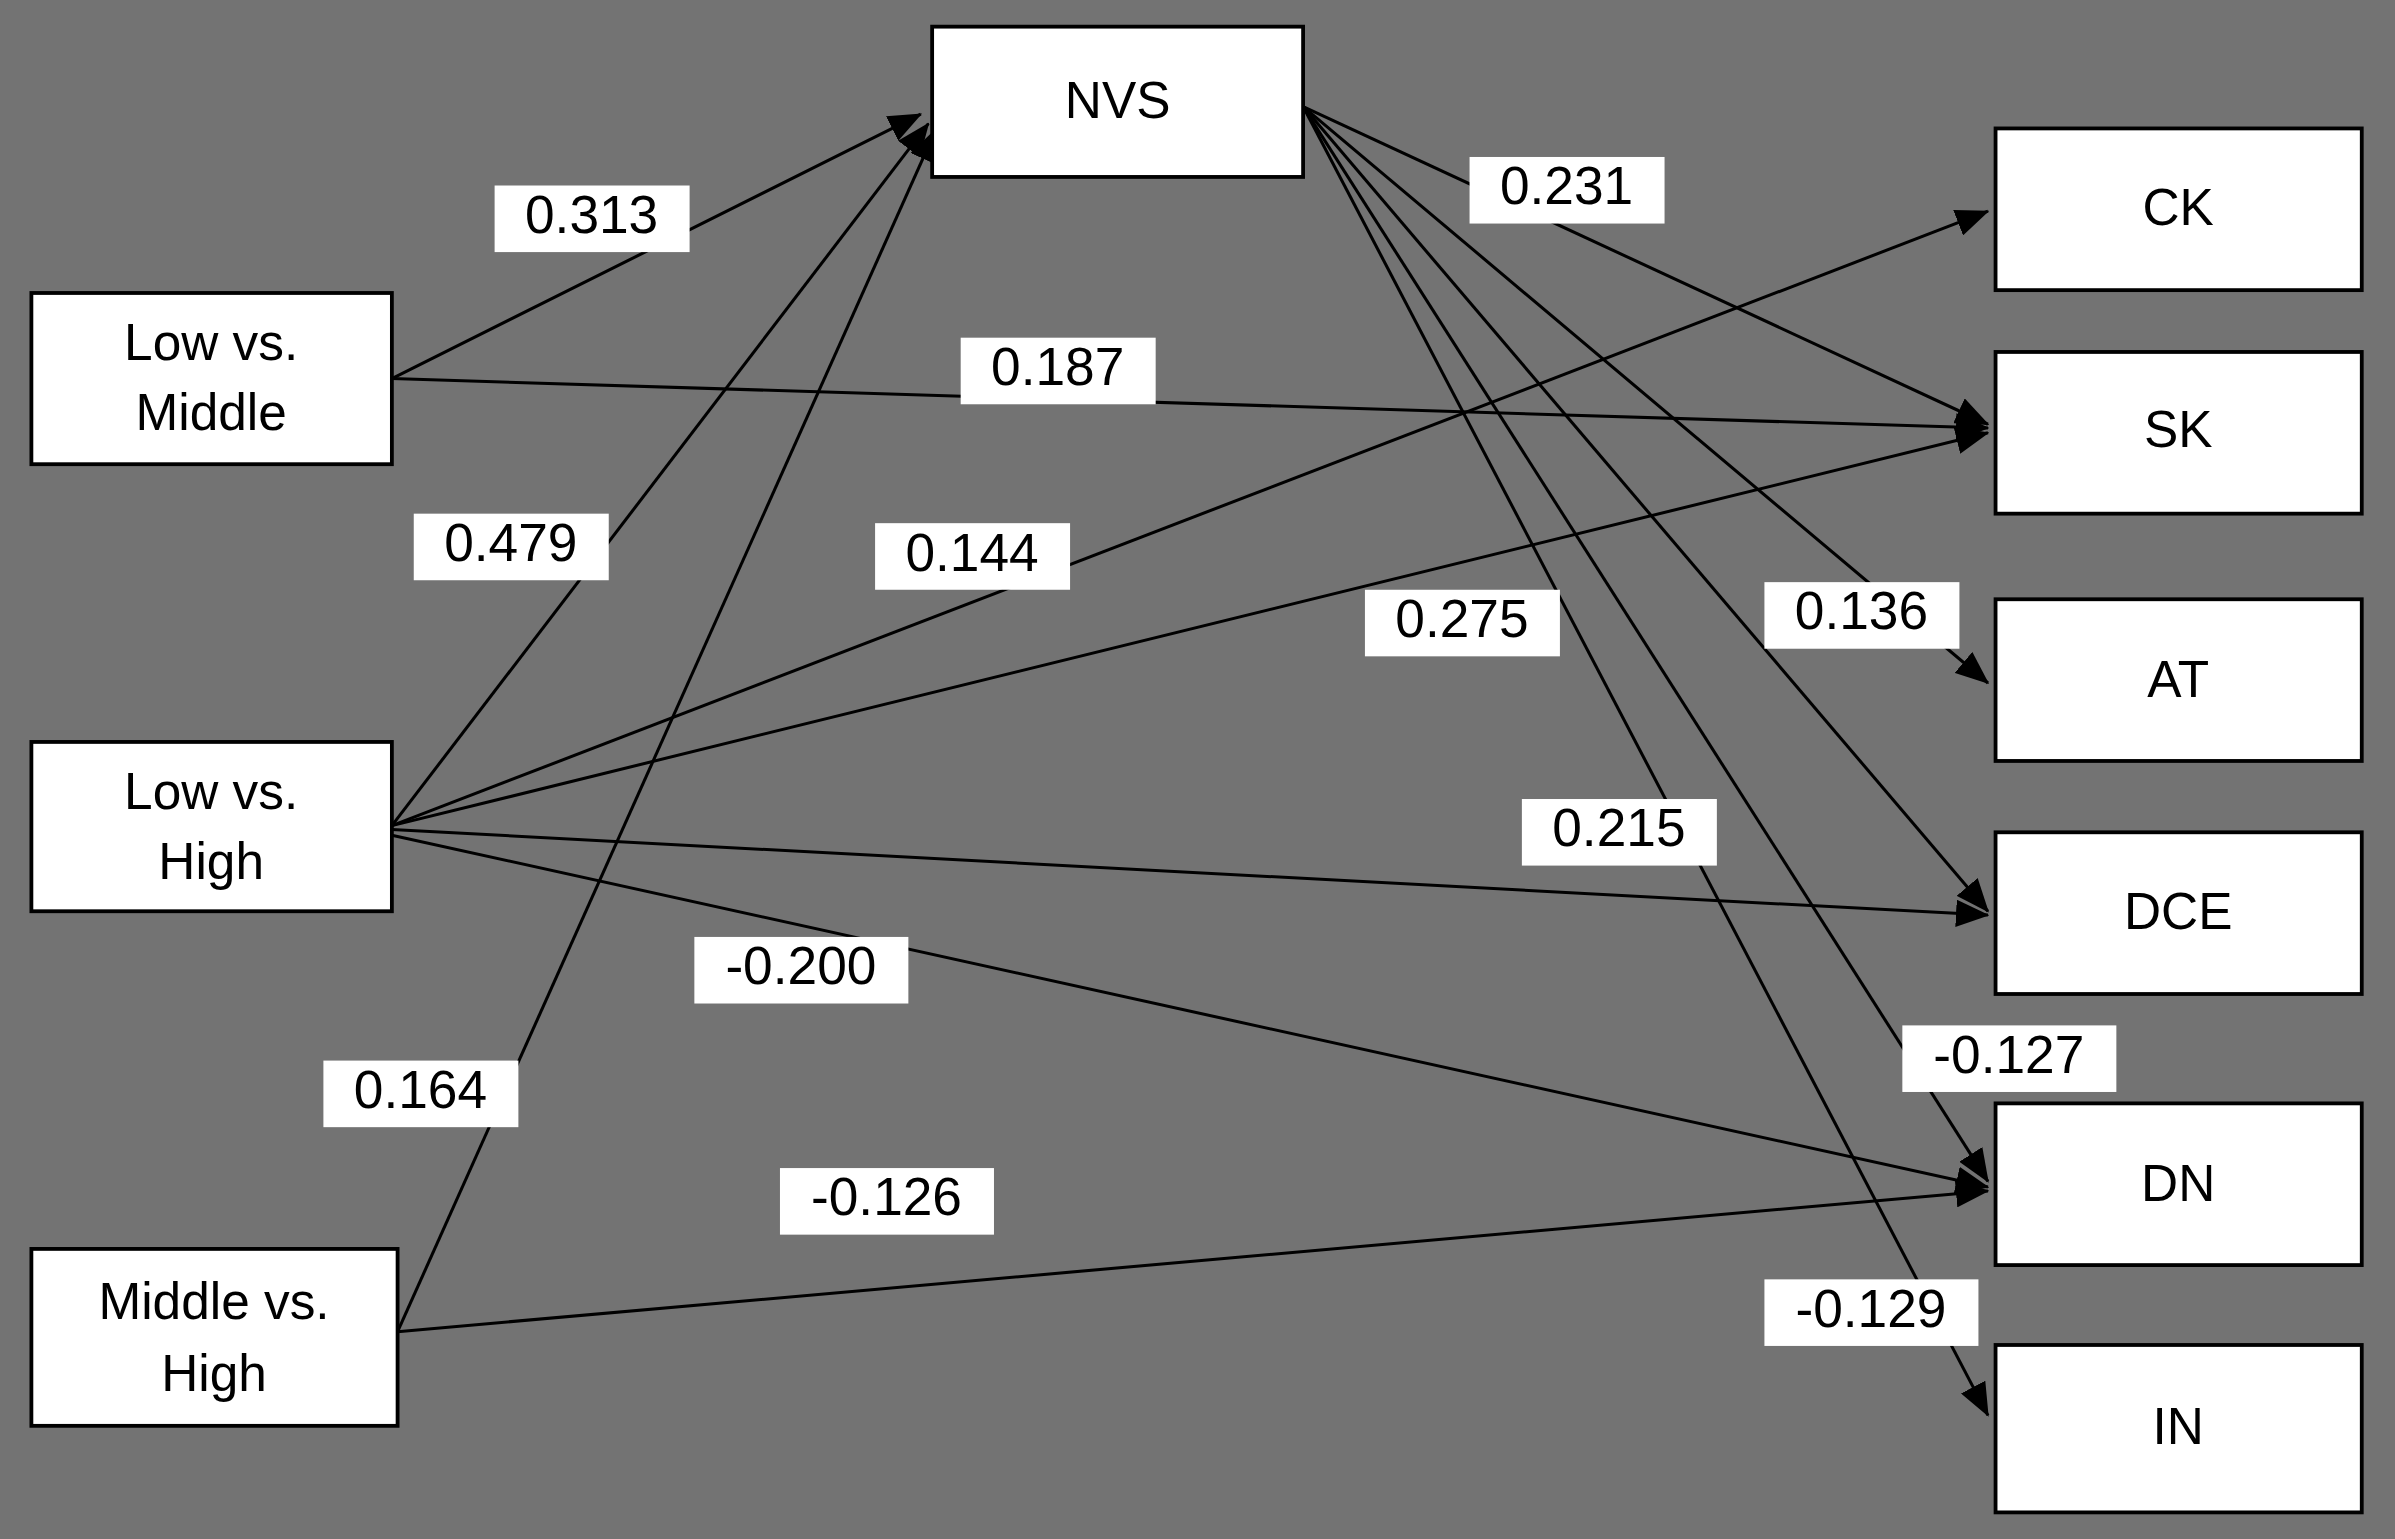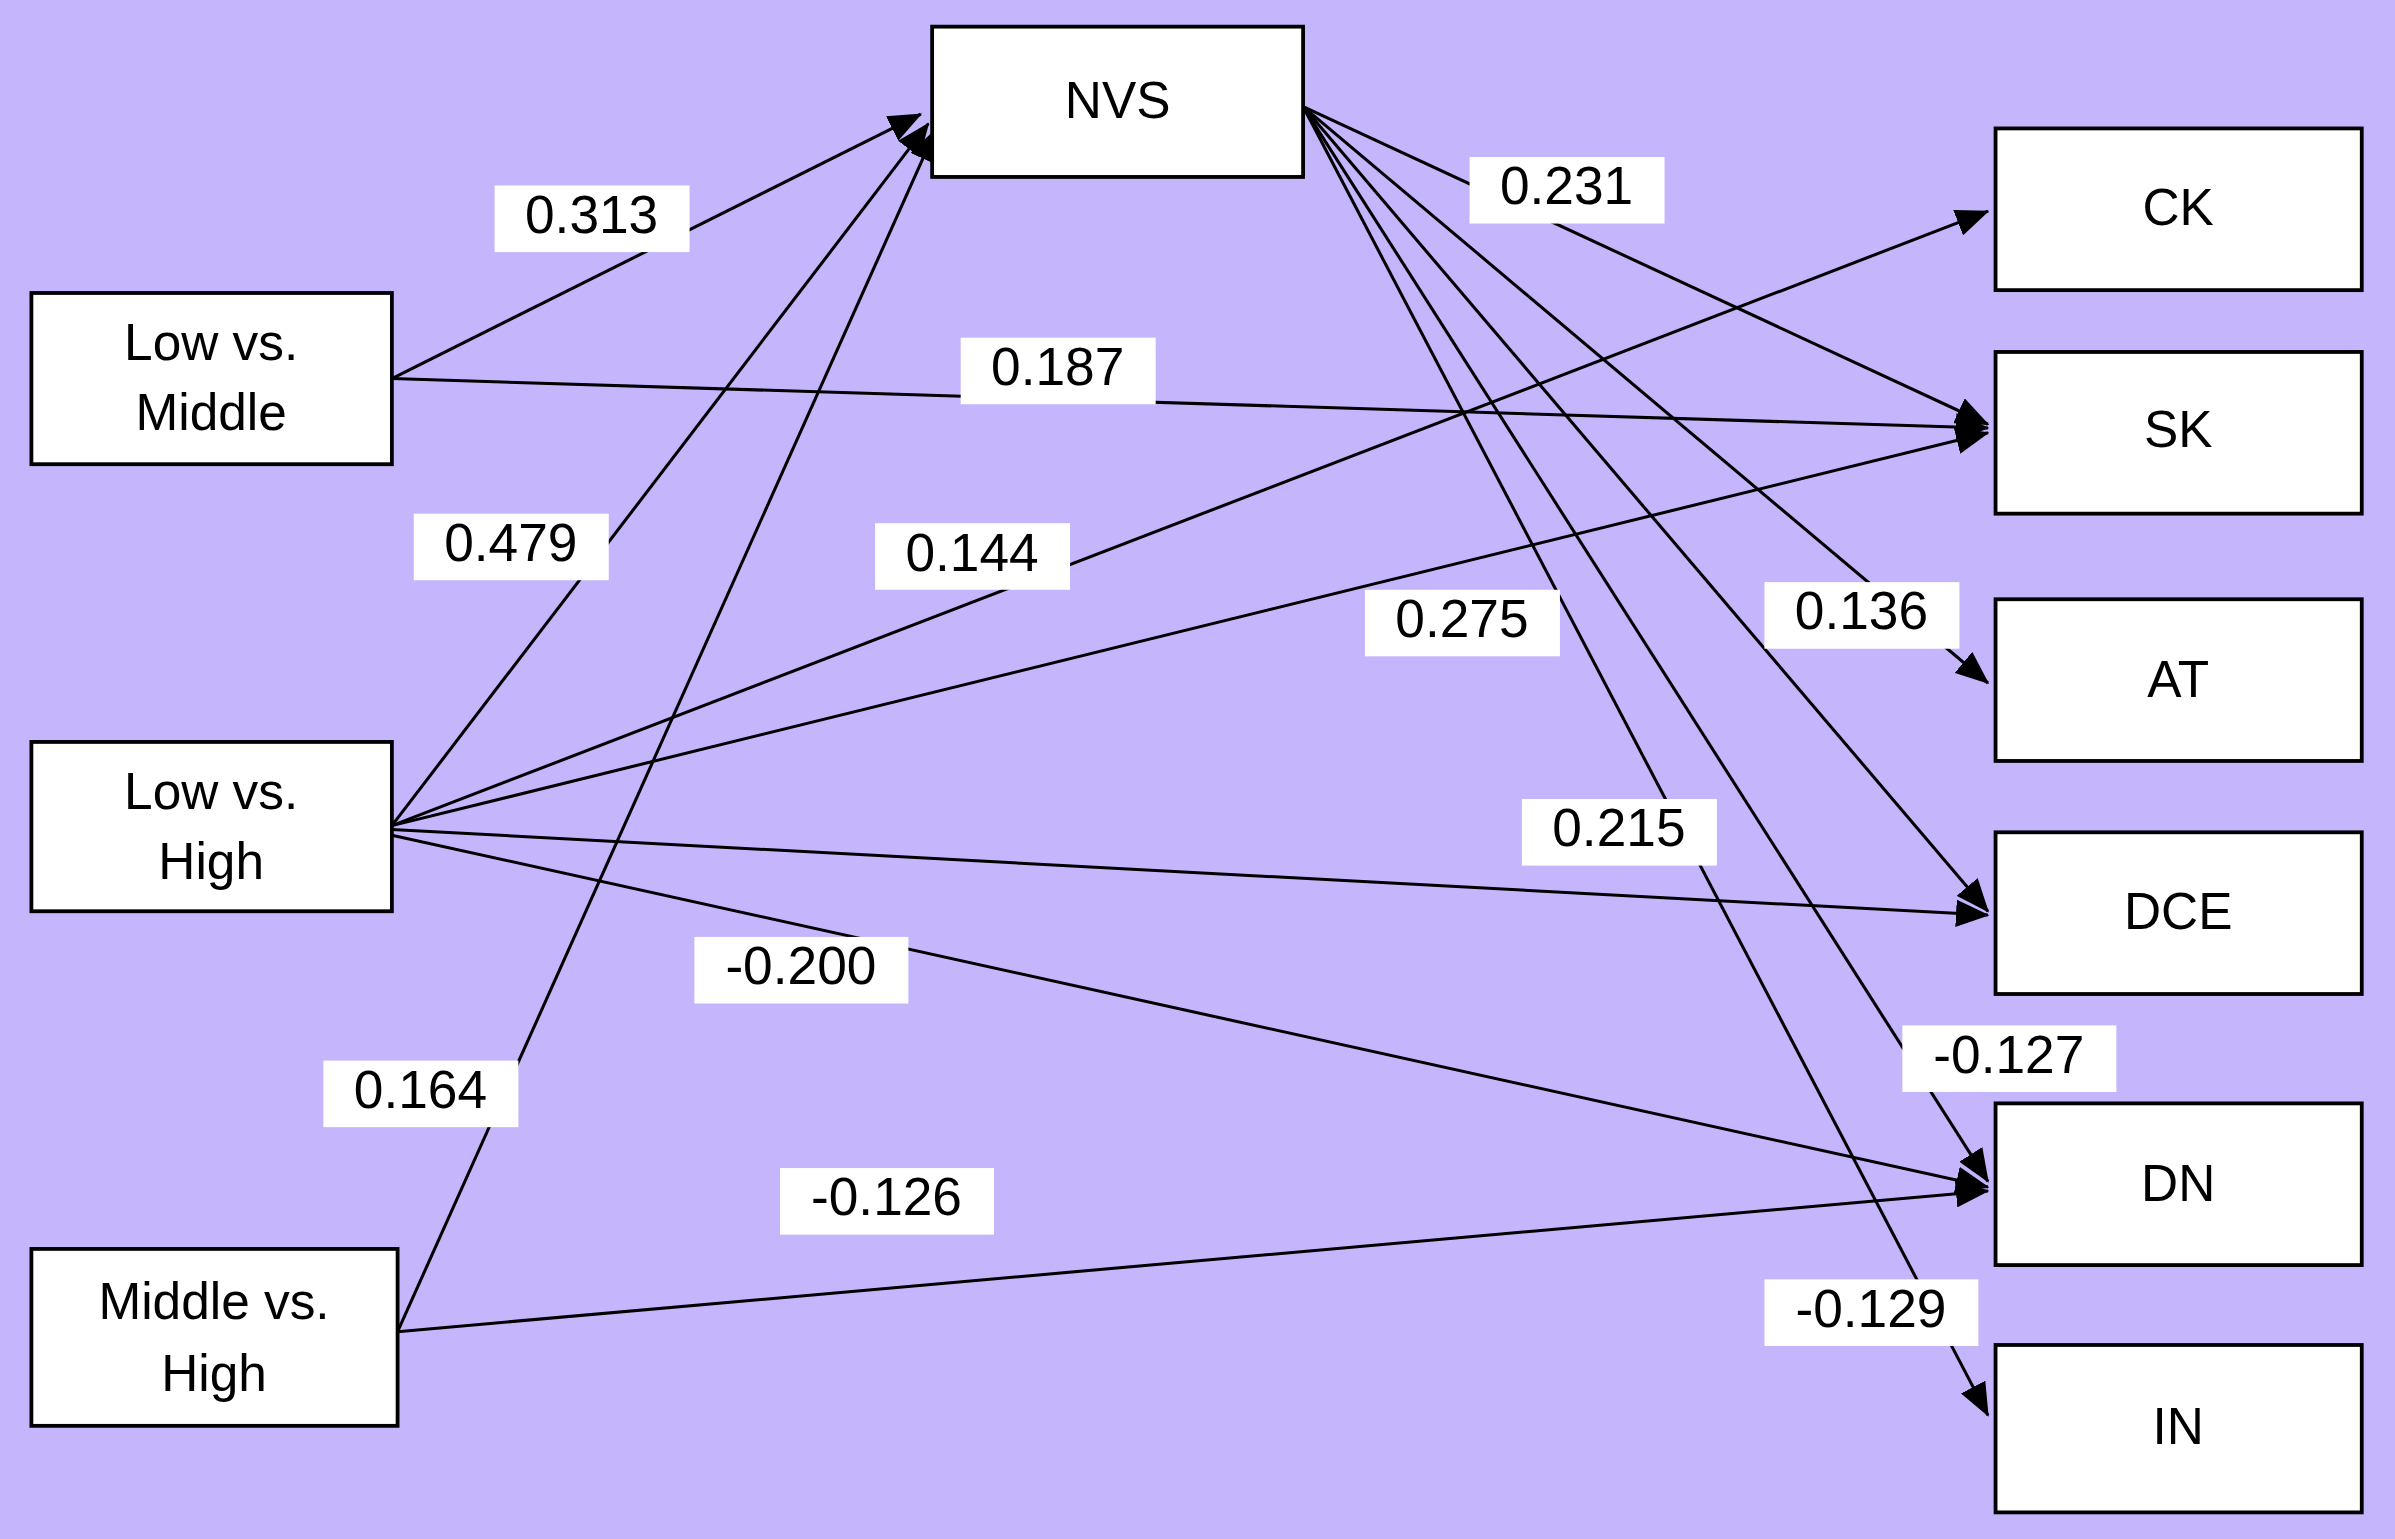--- a/index.html
+++ b/index.html
@@ -1,17 +1,17 @@
 <!DOCTYPE html>
 <html style="font-size:15px"><head>
 <meta charset="utf-8">
 <style>
   html,body{margin:0;padding:0;background:#ffffff;}
   body{width:2396px;height:1540px;font-family:"Liberation Sans",sans-serif;}
-  #diagram-root{position:relative;width:2396px;height:1540px;background:#c4b5fd;overflow:hidden;}
+  #diagram-root{position:relative;width:2396px;height:1540px;background:#737373;overflow:hidden;}
   svg.canvas{position:absolute;top:0;left:0;width:2396px;height:1540px;}
   .node-rect{fill:#ffffff;stroke:#000000;stroke-width:4;}
   .node-label{font-family:"Liberation Sans",sans-serif;font-size:54px;fill:#000000;text-anchor:middle;dominant-baseline:middle;}
   .path-line{stroke:#000000;stroke-width:3.2;fill:none;}
   .edge-label{font-family:"Liberation Sans",sans-serif;font-size:56px;fill:#000000;text-anchor:middle;dominant-baseline:middle;}
 </style>
 </head>
 <body>
 
 <div id="diagram-root">

